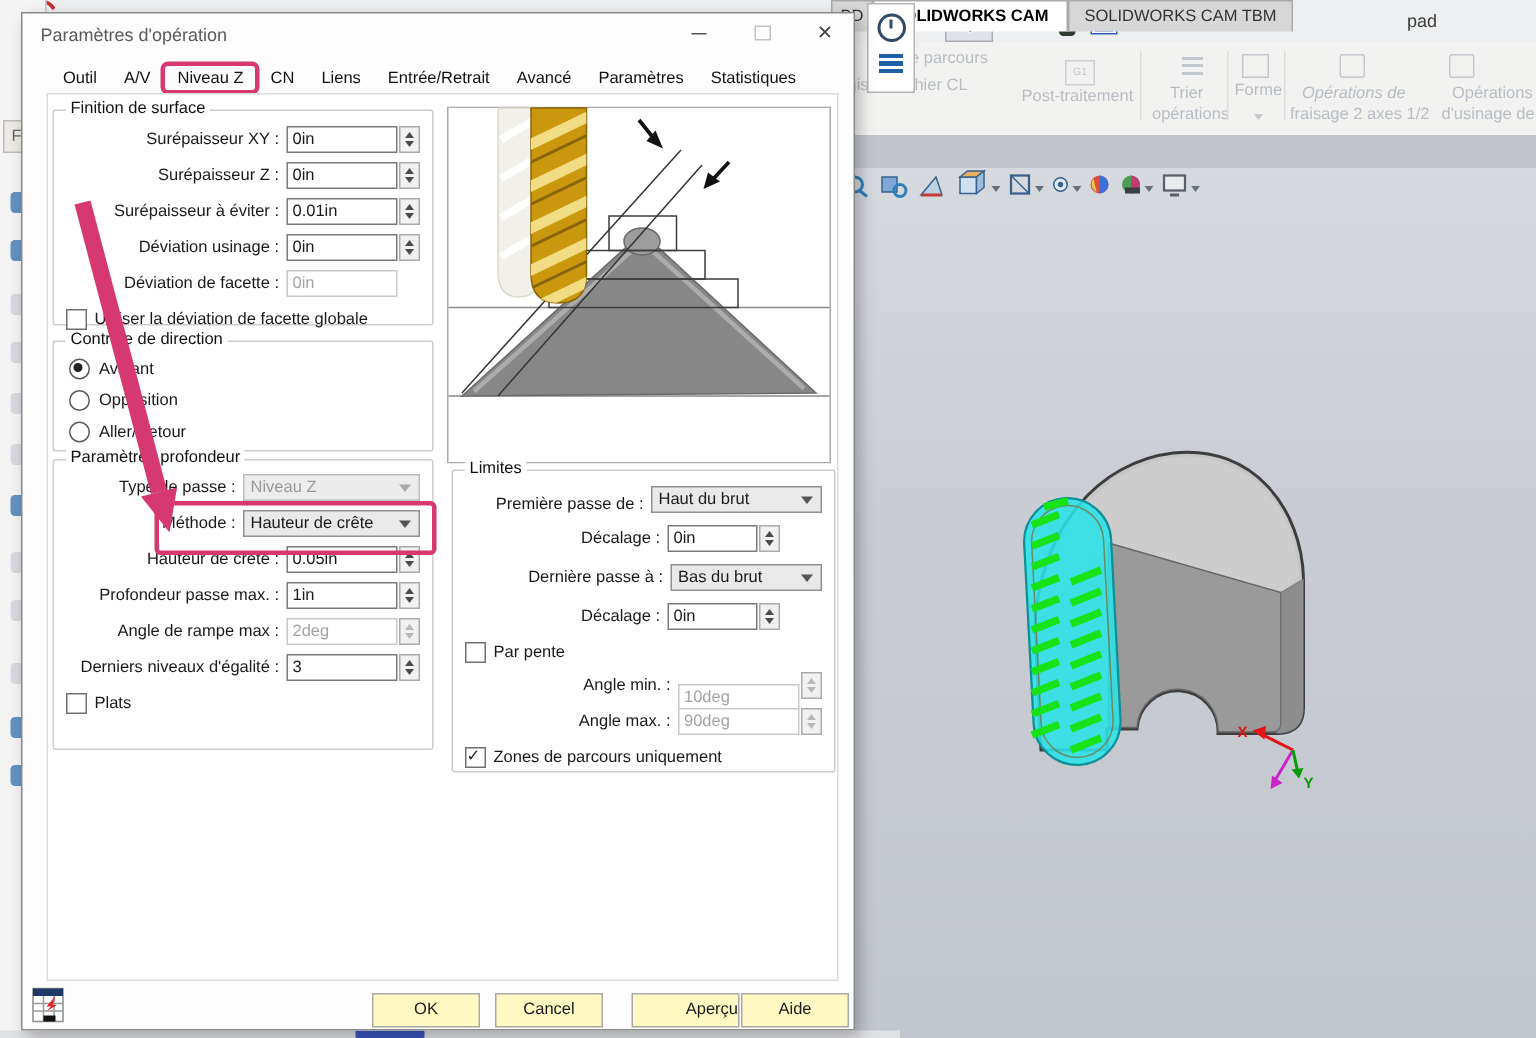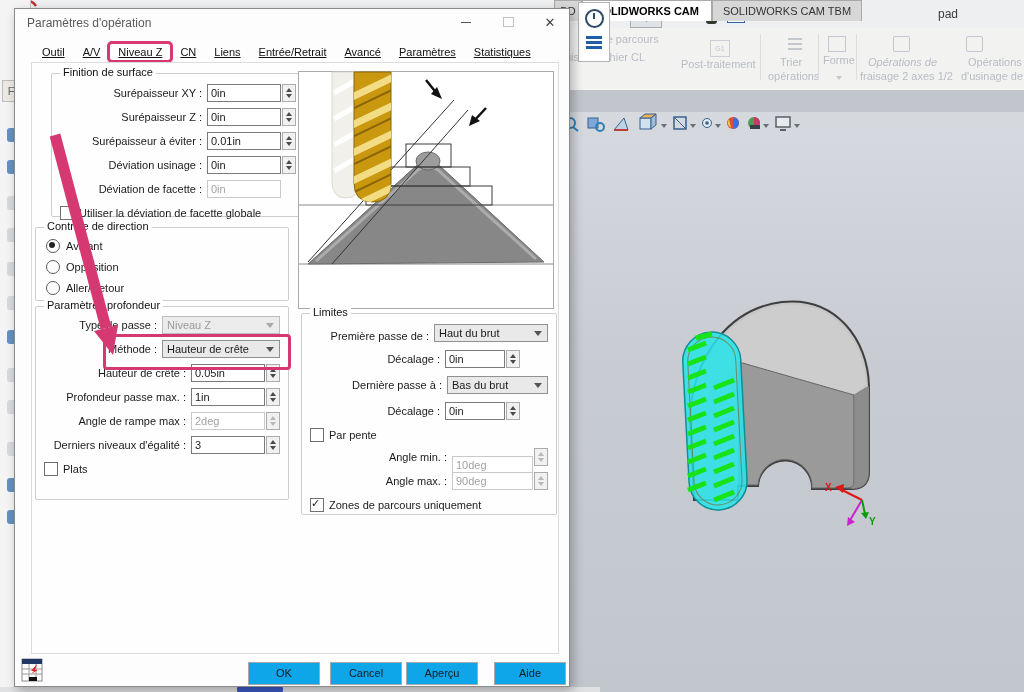--- a/index.html
+++ b/index.html
@@ -52,21 +52,21 @@
   .red-frag{position:absolute;left:20px;top:0;z-index:1;}
   
   .dialog{position:absolute;left:14px;top:8px;width:556px;height:679px;background:#fdfdfd;
           border:1px solid #8a8a8a;box-shadow:3px 4px 10px rgba(0,0,0,.28);z-index:10;box-sizing:border-box;}
   .dlg-title{position:absolute;left:12px;top:7px;color:#5a5a5a;font-size:12px;}
   .win-btn{position:absolute;top:0;width:34px;height:26px;display:flex;align-items:center;justify-content:center;color:#555;}
   .wb-min::before{content:"";width:10px;height:1px;background:#555;}
   .wb-max::before{content:"";width:9px;height:8px;border:1px solid #c2c2c2;}
   .wb-close{font-size:13px;color:#444;}
   .dlg-tabs{position:absolute;left:18px;top:34px;display:flex;}
-  .dtab{padding:3px 9px;color:#111;text-decoration:underline;}
+  .dtab{padding:3px 9px;color:#111;}
   .dtab.active{outline:3px solid #d63972;outline-offset:-1px;border-radius:3px;}
   .frame{position:absolute;left:16px;top:53px;width:526px;height:590px;border:1px solid #dcdcdc;background:#fefefe;}
   .group{position:absolute;border:1px solid #cdcdcd;border-radius:2px;background:#fefefe;}
   .gtitle{position:absolute;top:-8px;left:8px;background:#fefefe;padding:0 3px;color:#111;}
   .frow{display:flex;align-items:center;height:18px;margin:6px 8px 0 6px;}
   .frow .lbl{flex:1;text-align:right;padding-right:5px;white-space:nowrap;}
   .tb{width:66px;height:16px;border:1px solid #7a7a7a;background:#fff;padding:0 3px;display:flex;align-items:center;}
   .spin{width:14px;height:18px;margin-left:1px;background:#f1f1f1;border:1px solid #ababab;box-sizing:border-box;display:flex;flex-direction:column;align-items:center;justify-content:center;}
   .spin i{width:0;height:0;border-left:3px solid transparent;border-right:3px solid transparent;}
   .spin .up{border-bottom:4px solid #4a4a4a;margin-bottom:2px;}
@@ -76,21 +76,21 @@
   .disabled .tb,.tb.off{border-color:#c9c9c9;color:#a3a3a3;}
   .disabled .spin i.up{border-bottom-color:#b9b9b9;} .disabled .spin i.dn{border-top-color:#b9b9b9;}
   .combo.off{color:#9a9a9a;background:#ececec;border-color:#bdbdbd;}
   .combo.off::after{border-top-color:#a9a9a9;}
   .cbrow{display:flex;align-items:center;margin:7px 8px 0 8px;height:15px;}
   .cbox{width:12px;height:12px;border:1px solid #707070;background:#fff;margin-right:5px;position:relative;}
   .cbox.checked::before{content:"✓";position:absolute;left:0px;top:-2px;font-size:11px;color:#222;}
   .radio{width:12px;height:12px;border:1px solid #5a5a5a;border-radius:50%;background:#fff;margin-right:6px;position:relative;}
   .radio.sel::before{content:"";position:absolute;left:2px;top:2px;width:6px;height:6px;border-radius:50%;background:#222;}
   .rrow{display:flex;align-items:center;margin:6px 0 0 10px;height:15px;}
-  .btn{position:absolute;top:653px;width:70px;height:21px;background:#0ea5e9;border:1px solid #a9a9a9;text-align:center;line-height:21px;color:#1a1a1a;}
+  .btn{position:absolute;top:653px;width:70px;height:21px;background:#fef9c3;border:1px solid #a9a9a9;text-align:center;line-height:21px;color:#1a1a1a;}
   .illus{position:absolute;left:283px;top:62px;}
   .sheet-ico{position:absolute;left:6px;top:648px;}
   
   .pink-box{position:absolute;border:3px solid #d63972;border-radius:4px;z-index:40;}
   .pink-arrow{position:absolute;left:0;top:0;z-index:45;pointer-events:none;}
   .below-sliver{position:absolute;left:0;top:687px;width:600px;height:5px;background:#e0e1e3;z-index:4;}
   .bs-blue{position:absolute;left:237px;top:687px;width:46px;height:5px;background:#3a57c2;z-index:5;border-radius:1px;}
   .model{position:absolute;left:640px;top:288px;z-index:3;}
 </style>
 </head>
@@ -259,21 +259,21 @@
       <span class="dtab">CN</span>
       <span class="dtab">Liens</span>
       <span class="dtab">Entrée/Retrait</span>
       <span class="dtab">Avancé</span>
       <span class="dtab">Paramètres</span>
       <span class="dtab">Statistiques</span>
     </div>
 
     <div class="frame"></div>
 
-    <div class="group" style="left:36px;top:64px;width:252px;height:142px;">
+    <div class="group" style="left:20px;top:64px;width:252px;height:142px;">
       <span class="gtitle">Finition de surface</span>
       <div class="frow" style="margin-top:10px;">
           <span class="lbl">Surépaisseur XY :</span>
         <div class="tb">0in</div>
         <div class="spin">
             <i class="up"></i>
             <i class="dn"></i>
           </div>
         </div>
       <div class="frow">
@@ -455,21 +455,21 @@
           </div>
         </div>
       <div class="cbrow">
           <span class="cbox checked"></span>
         <span>Zones de parcours uniquement</span>
         </div>
     </div>
 
     <div class="btn" style="left:233px;">OK</div>
     <div class="btn" style="left:315px;">Cancel</div>
-    <div class="btn" style="left:391px;">Aperçu</div>
+    <div class="btn" style="left:406px;text-align:right;">Aperçu</div>
     <div class="btn" style="left:479px;">Aide</div>
 
     <svg class="sheet-ico" width="26" height="26">
       <rect x="1" y="2" width="20" height="22" fill="#ffffff" stroke="#8a8a8a"></rect>
       <rect x="1" y="2" width="20" height="5" fill="#1f3864"></rect>
       <line x1="1" y1="12" x2="21" y2="12" stroke="#9a9a9a"></line>
       <line x1="1" y1="17" x2="21" y2="17" stroke="#9a9a9a"></line>
       <line x1="8" y1="7" x2="8" y2="24" stroke="#9a9a9a"></line>
       <line x1="15" y1="7" x2="15" y2="24" stroke="#9a9a9a"></line>
       <rect x="8" y="20" width="8" height="4" fill="#111"></rect>

